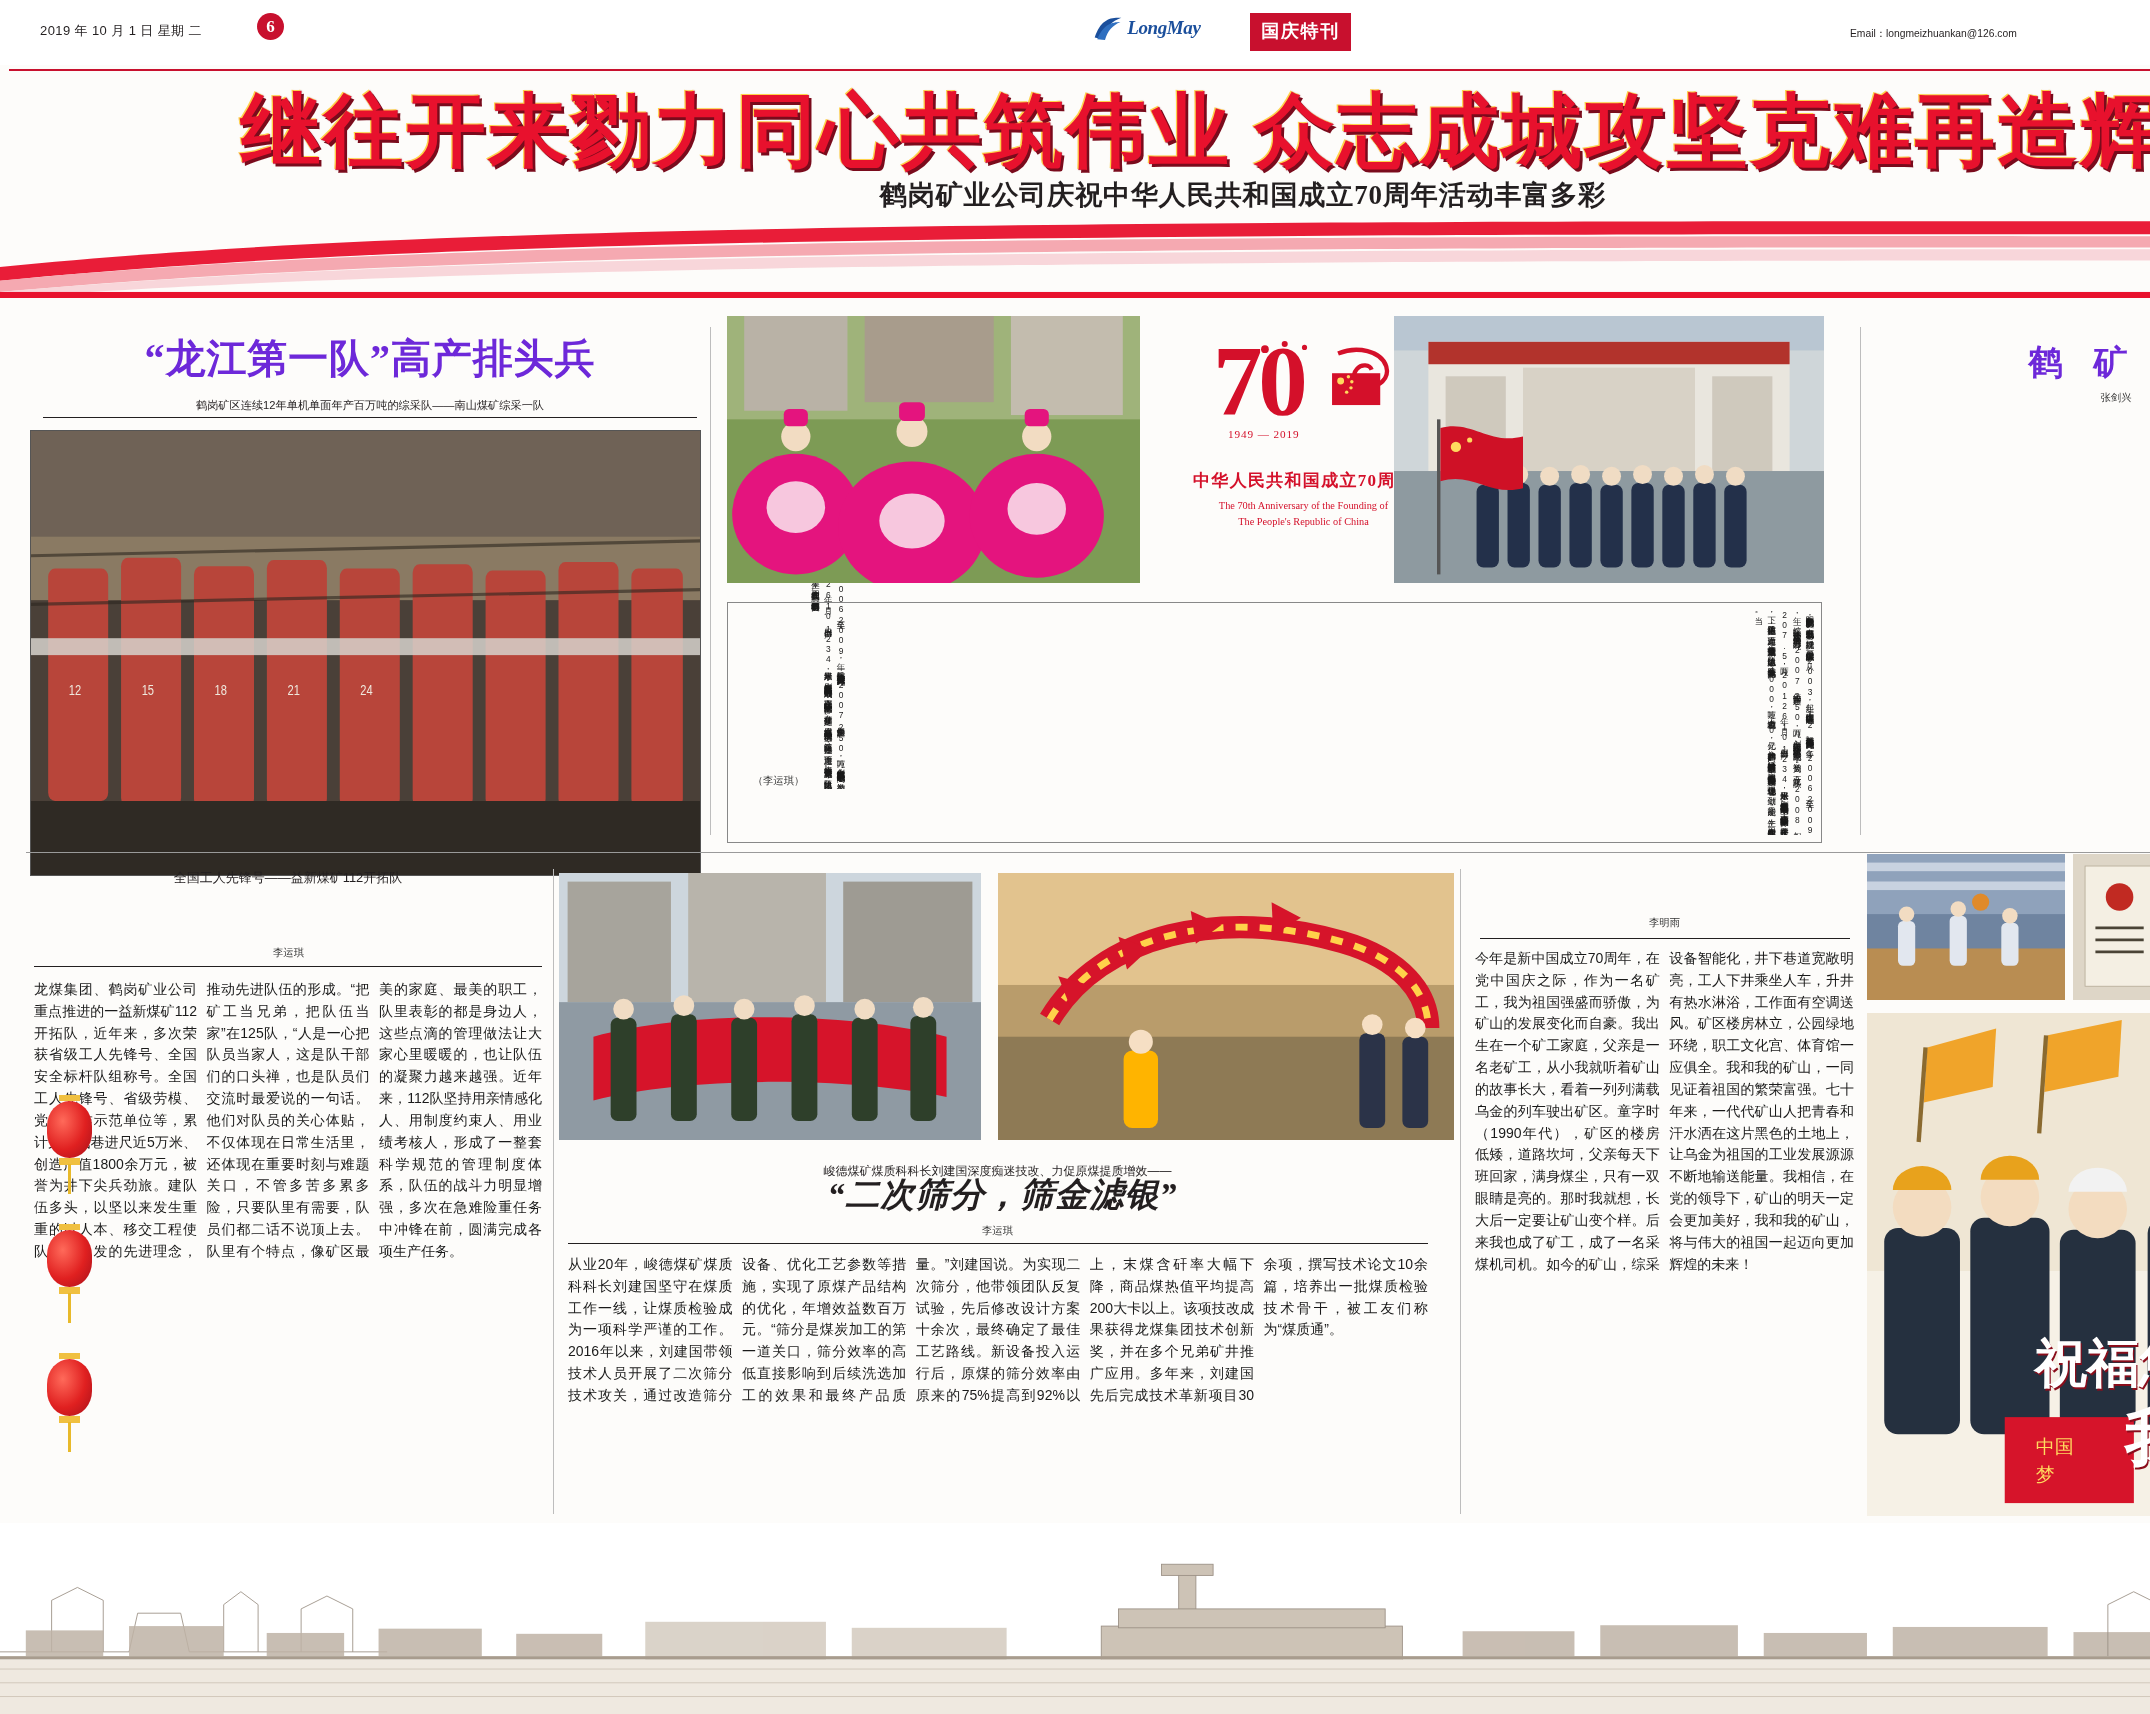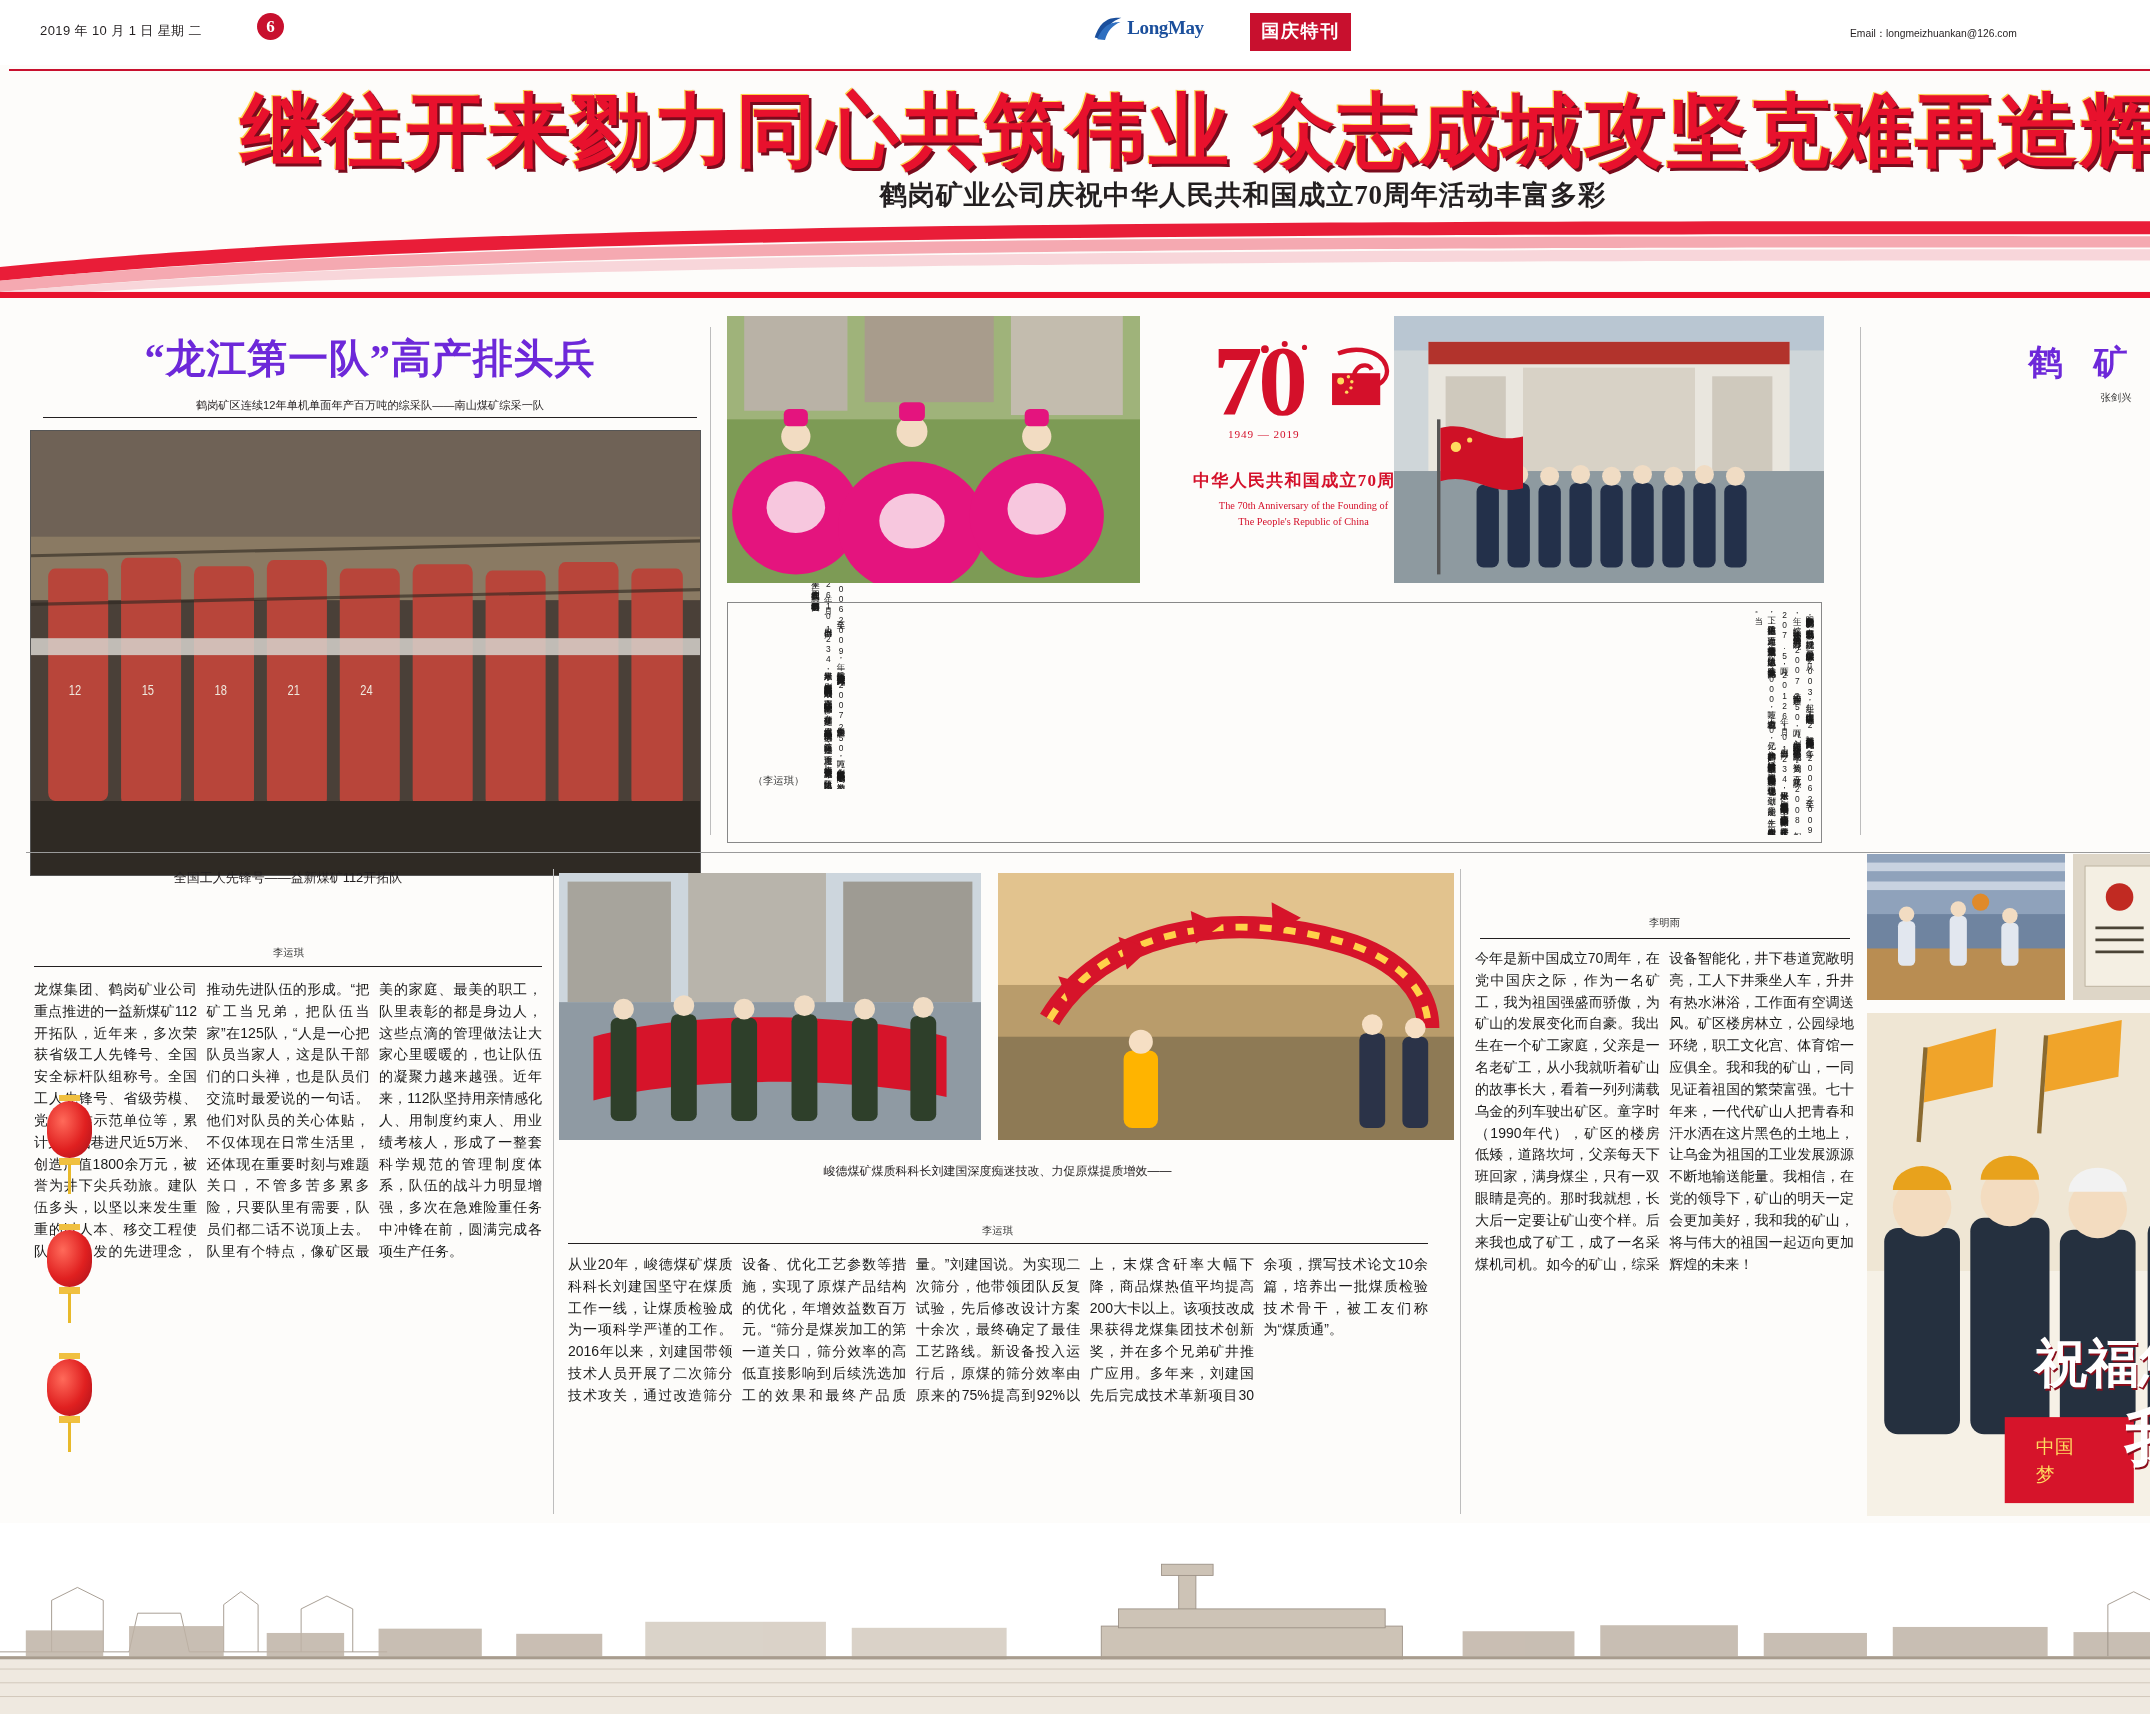--- a/index.html
+++ b/index.html
@@ -29,21 +29,21 @@
   .pn-left { left:257px; top:13px; }
   .mh-logo {
     position:absolute; left:1093px; top:12px; width:142px; height:32px;
     display:flex; align-items:center;
   }
   .mh-logo .swoosh {
     width:30px; height:25px; position:relative; margin-right:4.3px;
   }
   .mh-logo .swoosh svg { width:30px; height:25px; display:block; }
   .mh-logo .txt {
-    font-family:"Liberation Serif", serif; 
+    font-family:"Liberation Serif", serif; font-style:italic;
     font-size:19px; font-weight:bold; color:#1b4f9c; letter-spacing:-0.4px;
   }
   .mh-special {
     position:absolute; left:1250px; top:13px;
     background:#c8102e; color:#ffffff;
     font-size:18px; font-weight:bold;
     padding:6px 11.2px 7.7px 11.2px; letter-spacing:1.7px;
   }
   .mh-email {
     position:absolute; left:1850px; top:27px;
@@ -442,20 +442,21 @@
         <circle cx="166" cy="196" r="14" fill="#f6dfc4"></circle>
       </g>
     </svg>
   </div>
 
   <div class="byline" style="left:1471px; top:916px; width:387px;">李明雨</div>
   <div class="rule-h" style="left:1480px; top:938px; width:370px; height:0.9px;"></div>
   <div class="htext" style="left:1475px; top:948px; width:379px; height:568px; column-count:2;">今年是新中国成立70周年，在党中国庆之际，作为一名矿工，我为祖国强盛而骄傲，为矿山的发展变化而自豪。我出生在一个矿工家庭，父亲是一名老矿工，从小我就听着矿山的故事长大，看着一列列满载乌金的列车驶出矿区。童字时（1990年代），矿区的楼房低矮，道路坎坷，父亲每天下班回家，满身煤尘，只有一双眼睛是亮的。那时我就想，长大后一定要让矿山变个样。后来我也成了矿工，成了一名采煤机司机。如今的矿山，综采设备智能化，井下巷道宽敞明亮，工人下井乘坐人车，升井有热水淋浴，工作面有空调送风。矿区楼房林立，公园绿地环绕，职工文化宫、体育馆一应俱全。我和我的矿山，一同见证着祖国的繁荣富强。七十年来，一代代矿山人把青春和汗水洒在这片黑色的土地上，让乌金为祖国的工业发展源源不断地输送能量。我相信，在党的领导下，矿山的明天一定会更加美好，我和我的矿山，将与伟大的祖国一起迈向更加辉煌的未来！</div>
 
   <div class="art-sub" style="left:559px; top:1163px; width:877px; font-size:12px; text-align:center;">峻德煤矿煤质科科长刘建国深度痴迷技改、力促原煤提质增效——</div>
+  <div class="art-title script-title" style="left:654px; top:1172px; width:697px; font-size:34px;">“二次筛分，筛金滤银”</div>
   <div class="byline" style="left:559px; top:1224px; width:877px;">李运琪</div>
   <div class="rule-h" style="left:568px; top:1243px; width:860px; height:0.9px;"></div>
   <div class="htext" style="left:568px; top:1254px; width:860px; height:258px; column-count:5;">从业20年，峻德煤矿煤质科科长刘建国坚守在煤质工作一线，让煤质检验成为一项科学严谨的工作。2016年以来，刘建国带领技术人员开展了二次筛分技术攻关，通过改造筛分设备、优化工艺参数等措施，实现了原煤产品结构的优化，年增效益数百万元。“筛分是煤炭加工的第一道关口，筛分效率的高低直接影响到后续洗选加工的效果和最终产品质量。”刘建国说。为实现二次筛分，他带领团队反复试验，先后修改设计方案十余次，最终确定了最佳工艺路线。新设备投入运行后，原煤的筛分效率由原来的75%提高到92%以上，末煤含矸率大幅下降，商品煤热值平均提高200大卡以上。该项技改成果获得龙煤集团技术创新奖，并在多个兄弟矿井推广应用。多年来，刘建国先后完成技术革新项目30余项，撰写技术论文10余篇，培养出一批煤质检验技术骨干，被工友们称为“煤质通”。</div>
 
   <div class="photo" style="left:1867px; top:854px; width:198px; height:146px;">
     <svg class="ph-inner" viewBox="0 0 230 170" preserveAspectRatio="none">
       <rect width="230" height="170" fill="#6f84a0"></rect>
       <rect y="0" width="230" height="70" fill="#8fa2bb"></rect>
       <g fill="#c8d2e0">
           <rect x="0" y="10" width="230" height="10"></rect>

